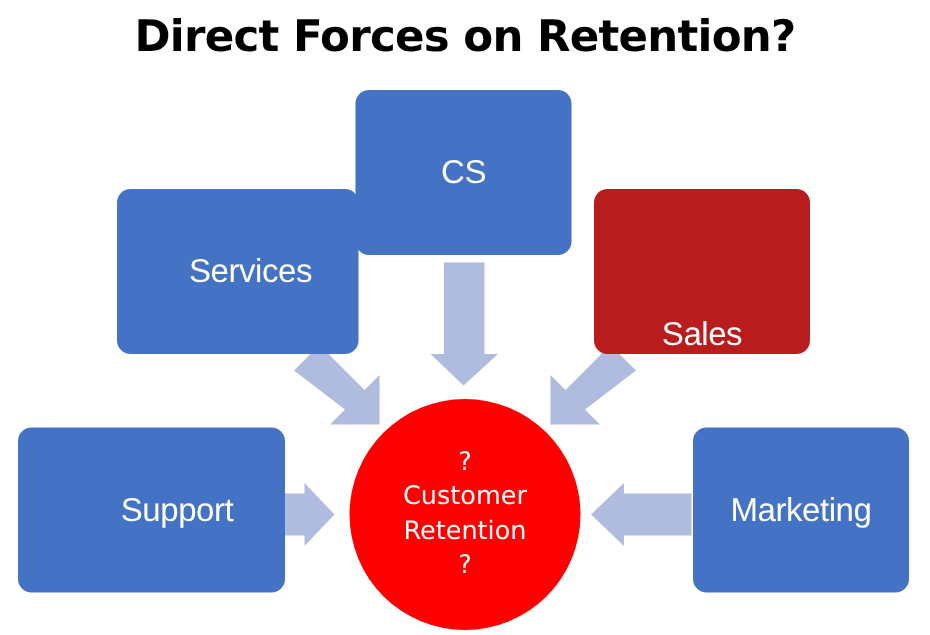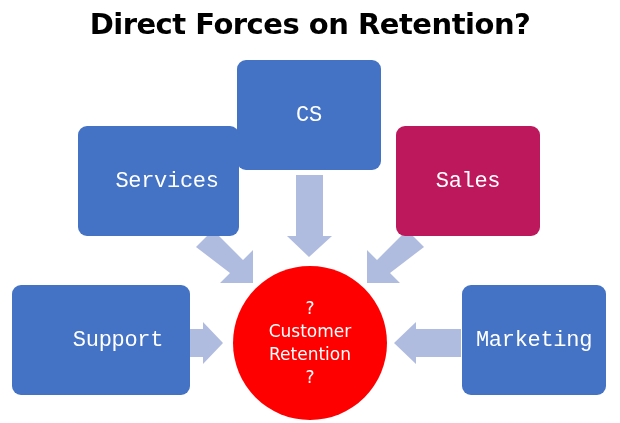--- a/index.html
+++ b/index.html
@@ -29,21 +29,21 @@
     }
     .box {
       position: absolute;
       width: 144px;
       height: 110px;
       border-radius: 9px;
       display: flex;
       align-items: center;
       justify-content: center;
       color: #ffffff;
-      font-family: Liberation Mono, monospace;
+      font-family: Liberation Sans, sans-serif;
       font-size: 22px;
       letter-spacing: -0.3px;
     }
     #box-cs { left: 237px; top: 60px; }
     #box-services { left: 78px; top: 126px; padding-left: 17px; }
     #box-sales { left: 396px; top: 126px; }
     #box-support { left: 12px; top: 285px; padding-left: 34px; }
     #box-marketing { left: 462px; top: 285px; }
 
     .arrows {
@@ -88,21 +88,21 @@
 
   <polygon points="461,329 416,329 416,322 394,343 416,364 416,357 461,357" fill="#b0bcdf"></polygon>
 </svg>
 
 <div class="box" id="box-cs" style="background: rgb(68, 114, 196); color: rgb(255, 255, 255);">
   <span>CS</span>
 </div>
 <div class="box" id="box-services" style="background: rgb(68, 114, 196); color: rgb(255, 255, 255);">
   <span>Services</span>
 </div>
-<div class="box" id="box-sales" style="background: #be185d; color: rgb(255, 255, 255);">
+<div class="box" id="box-sales" style="background: #b91c1c; color: rgb(255, 255, 255); align-items: flex-end;">
   <span>Sales</span>
 </div>
 <div class="box" id="box-support" style="background: rgb(68, 114, 196); color: rgb(255, 255, 255);">
   <span>Support</span>
 </div>
 <div class="box" id="box-marketing" style="background: rgb(68, 114, 196); color: rgb(255, 255, 255);">
   <span>Marketing</span>
 </div>
 
 <div class="hub" style="background: rgb(255, 0, 0); color: rgb(255, 255, 255);">

